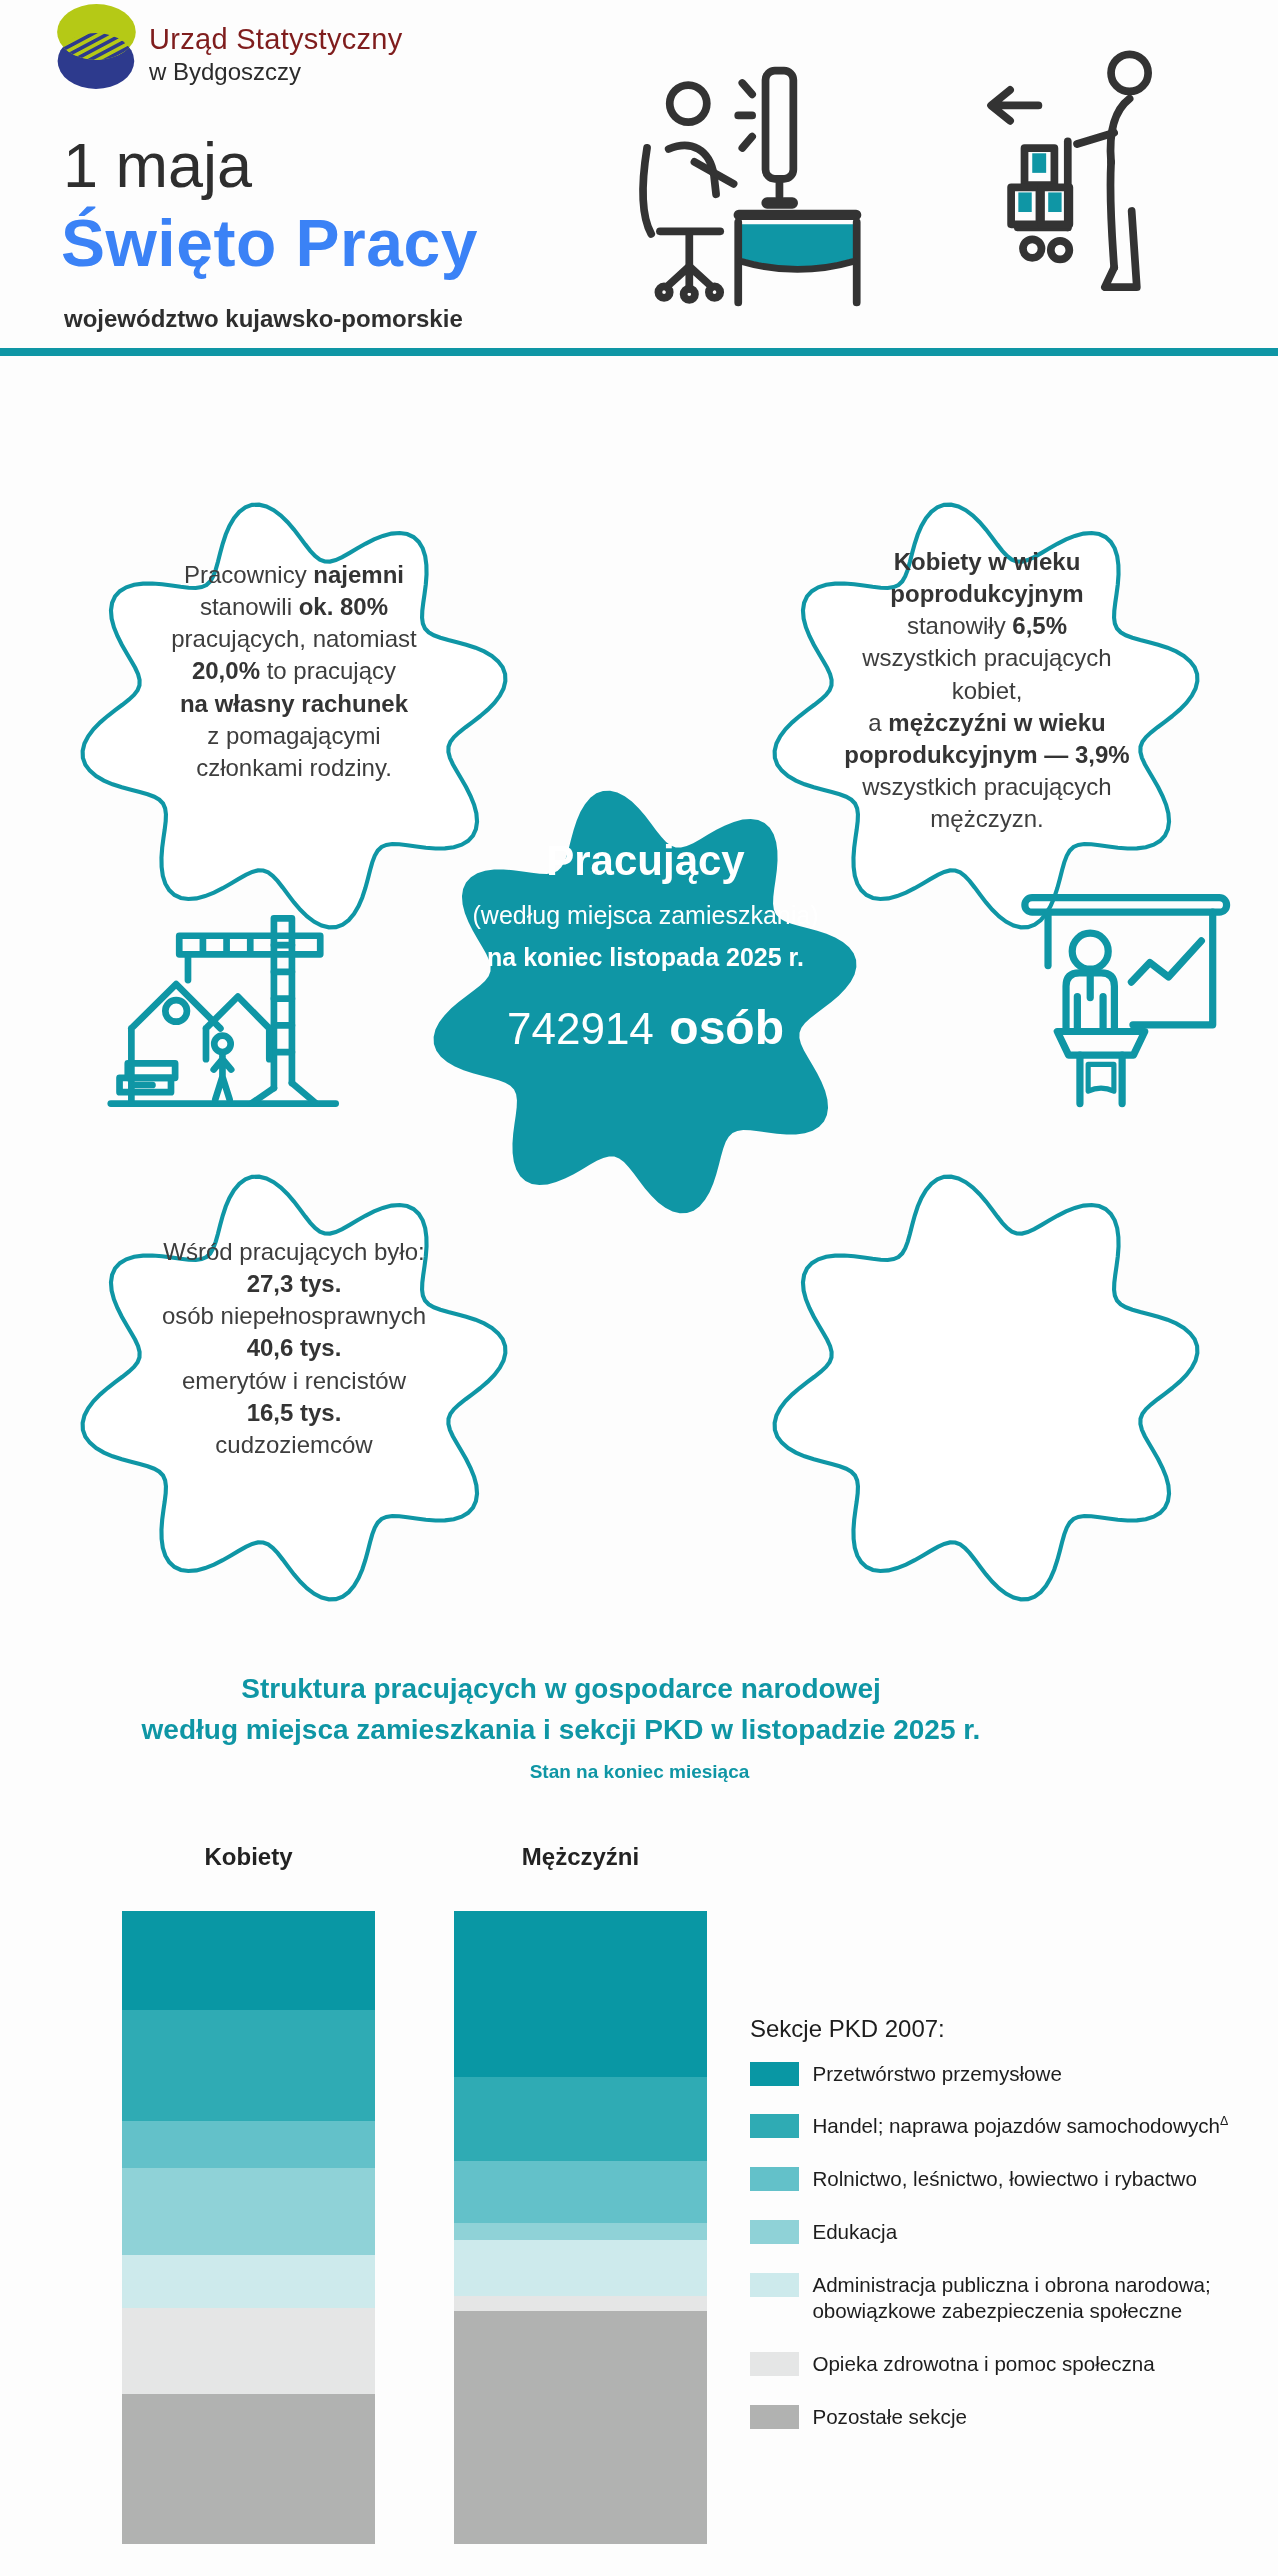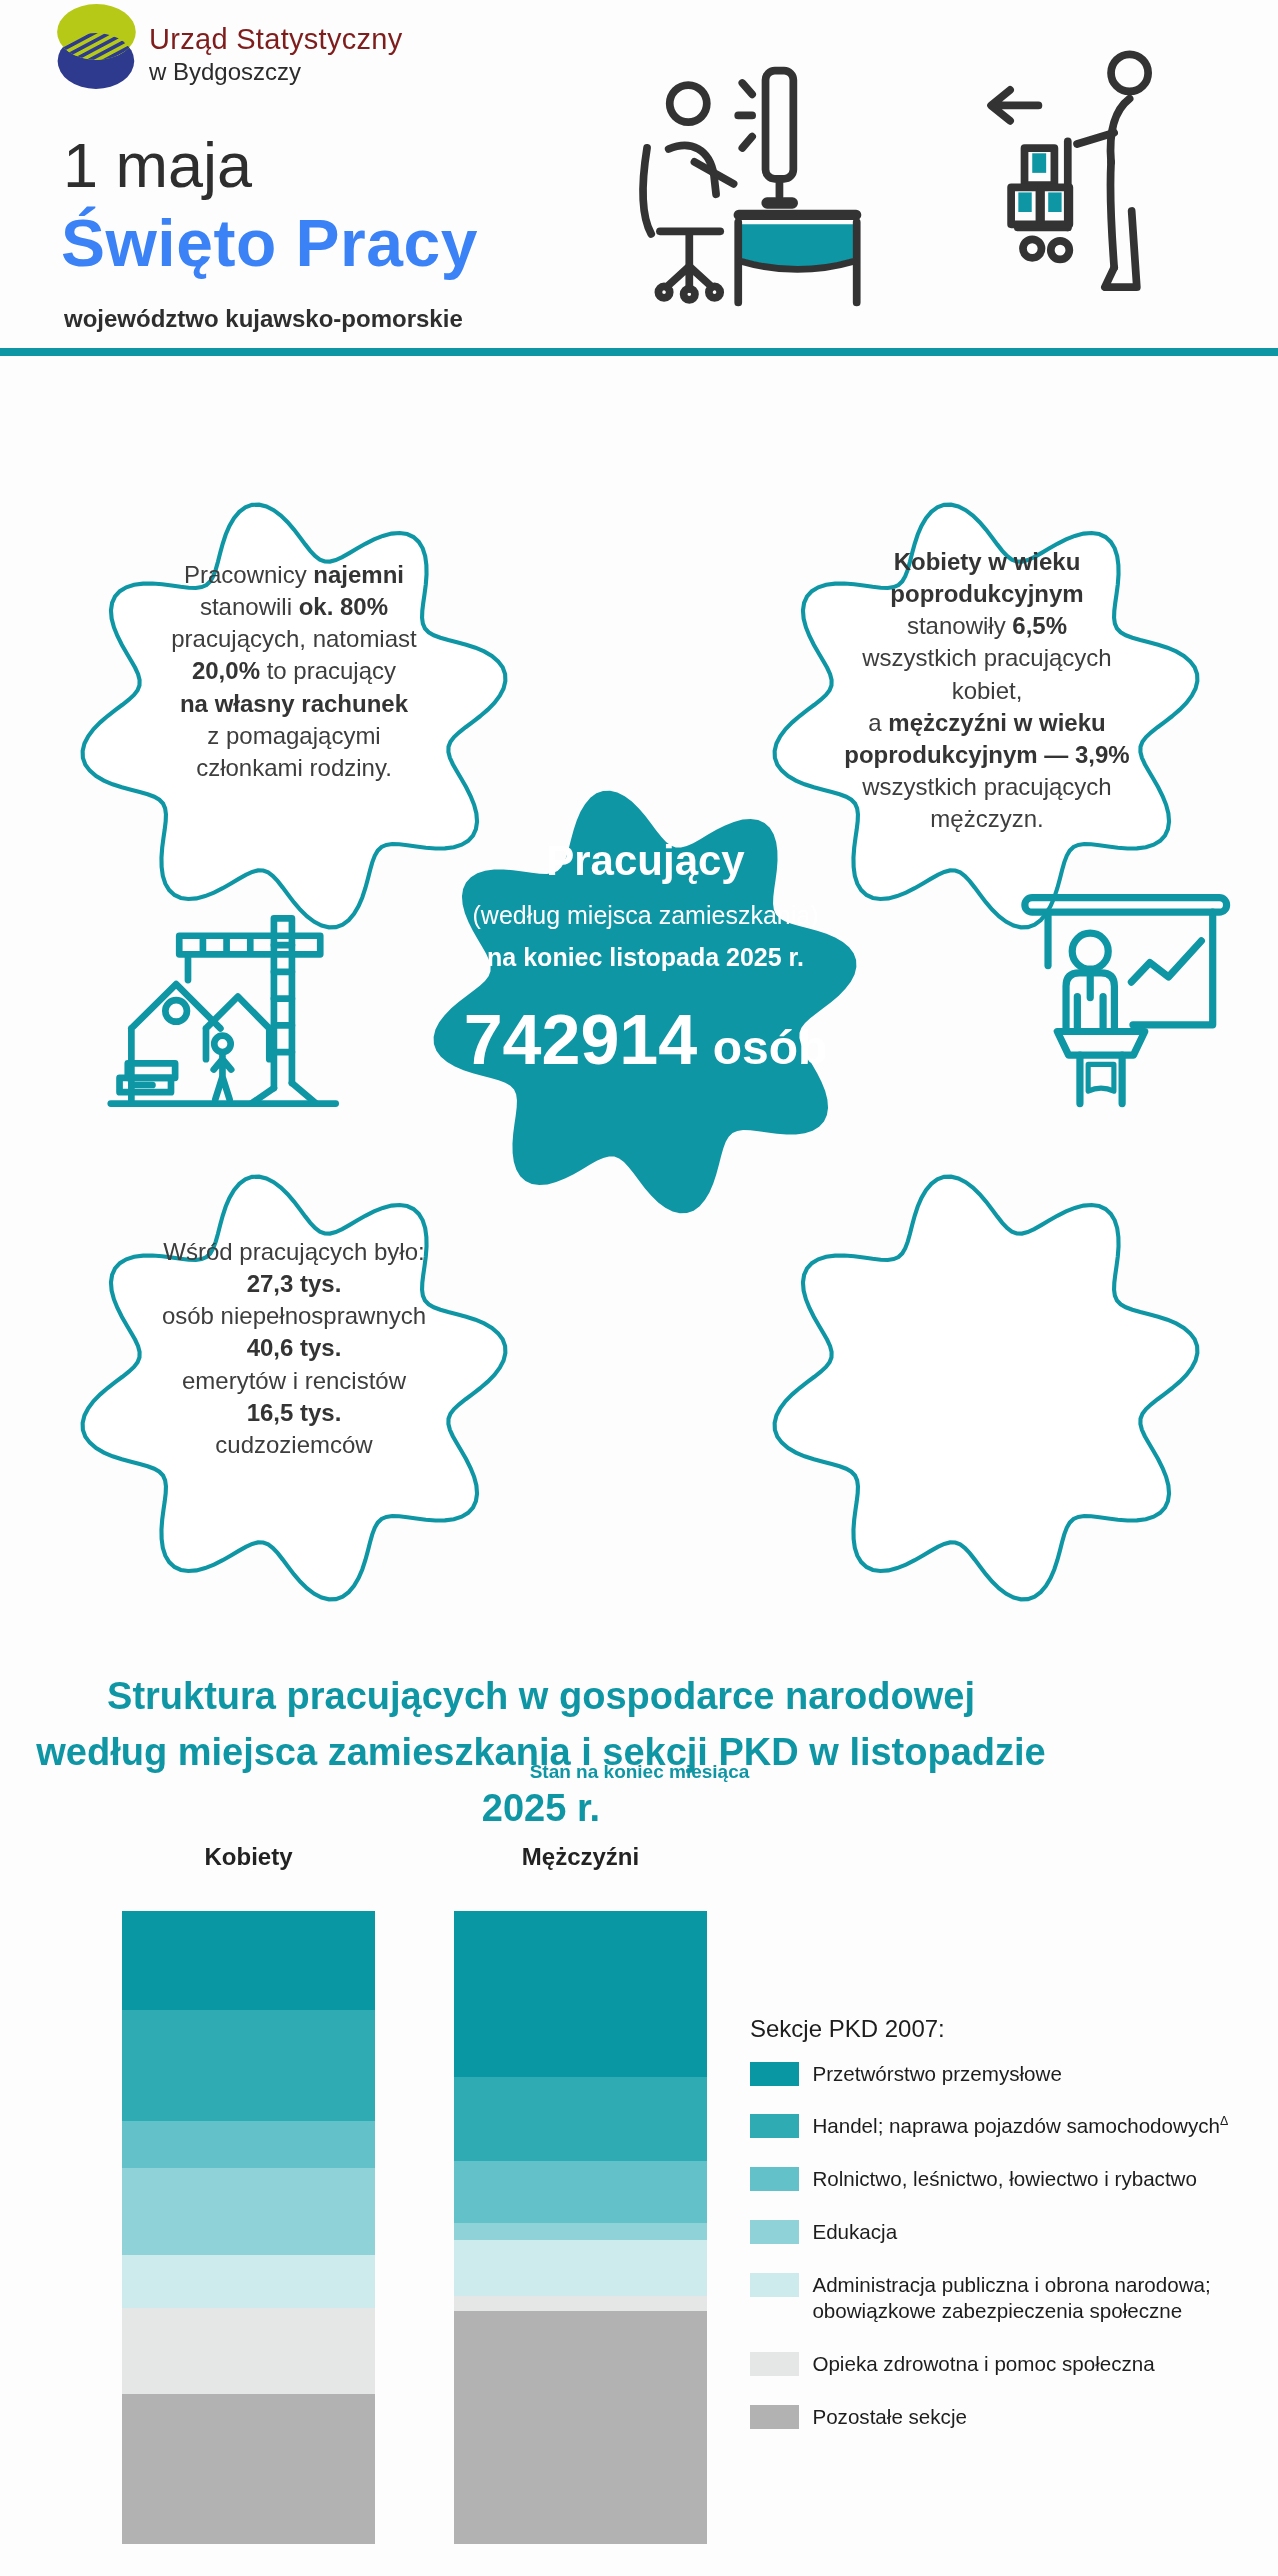--- a/index.html
+++ b/index.html
@@ -15,24 +15,24 @@
   .rule{left:0;top:348px;width:1279px;height:8.2px;background:#0f96a5;}
   
   .gear-svg{overflow:visible;}
   .gear-text{font-size:24px;line-height:1.34;color:#3d3d3d;text-align:center;white-space:pre-line;}
   .gear-text b{font-weight:700;color:#343434;}
   .g-center-text{text-align:center;color:#ffffff;white-space:pre-line;}
   .g-center-title{font-size:42px;font-weight:700;margin-bottom:5.2px;}
   .g-center-line{font-size:25px;line-height:1.3;}
   .g-center-line3{font-size:25px;line-height:1.3;font-weight:700;}
   .g-center-number-row{margin-top:17.5px;display:flex;justify-content:center;align-items:baseline;gap:15.5px;}
-  .g-center-number{font-size:70px;font-weight:700;text-align:center;}
+  .g-center-number{font-size:44px;font-weight:400;text-align:center;}
   .g-center-unit{font-size:48px;font-weight:800;}
   
-  .chart-title{left:0;top:1668px;width:1082px;text-align:center;font-size:38px;font-weight:700;color:#0f96a5;line-height:1.48;}
+  .chart-title{left:0;top:1668px;width:1082px;text-align:center;font-size:28px;font-weight:700;color:#0f96a5;line-height:1.48;padding-left:20px;}
   .chart-sub{left:0;top:1761px;width:1279px;text-align:center;font-size:19px;font-weight:600;color:#0f96a5;}
   .bar-label{top:1843px;width:253px;text-align:center;font-size:24px;font-weight:700;color:#222;}
   .bar{top:1911px;width:253px;height:634px;display:flex;flex-direction:column;}
   .bar-seg{width:100%;}
   .legend{left:750px;top:2015px;width:531px;}
   .legend-title{font-size:24px;color:#1d1d1d;margin-bottom:17.5px;}
   .legend-item{display:flex;align-items:flex-start;margin-bottom:26px;}
   .legend-swatch{width:49px;height:24px;margin-right:13.4px;flex:0 0 auto;margin-top:1px;}
   .legend-label{font-size:20.6px;line-height:1.3;color:#1d1d1d;}
   .legend-label sup{font-size:12.4px;}

